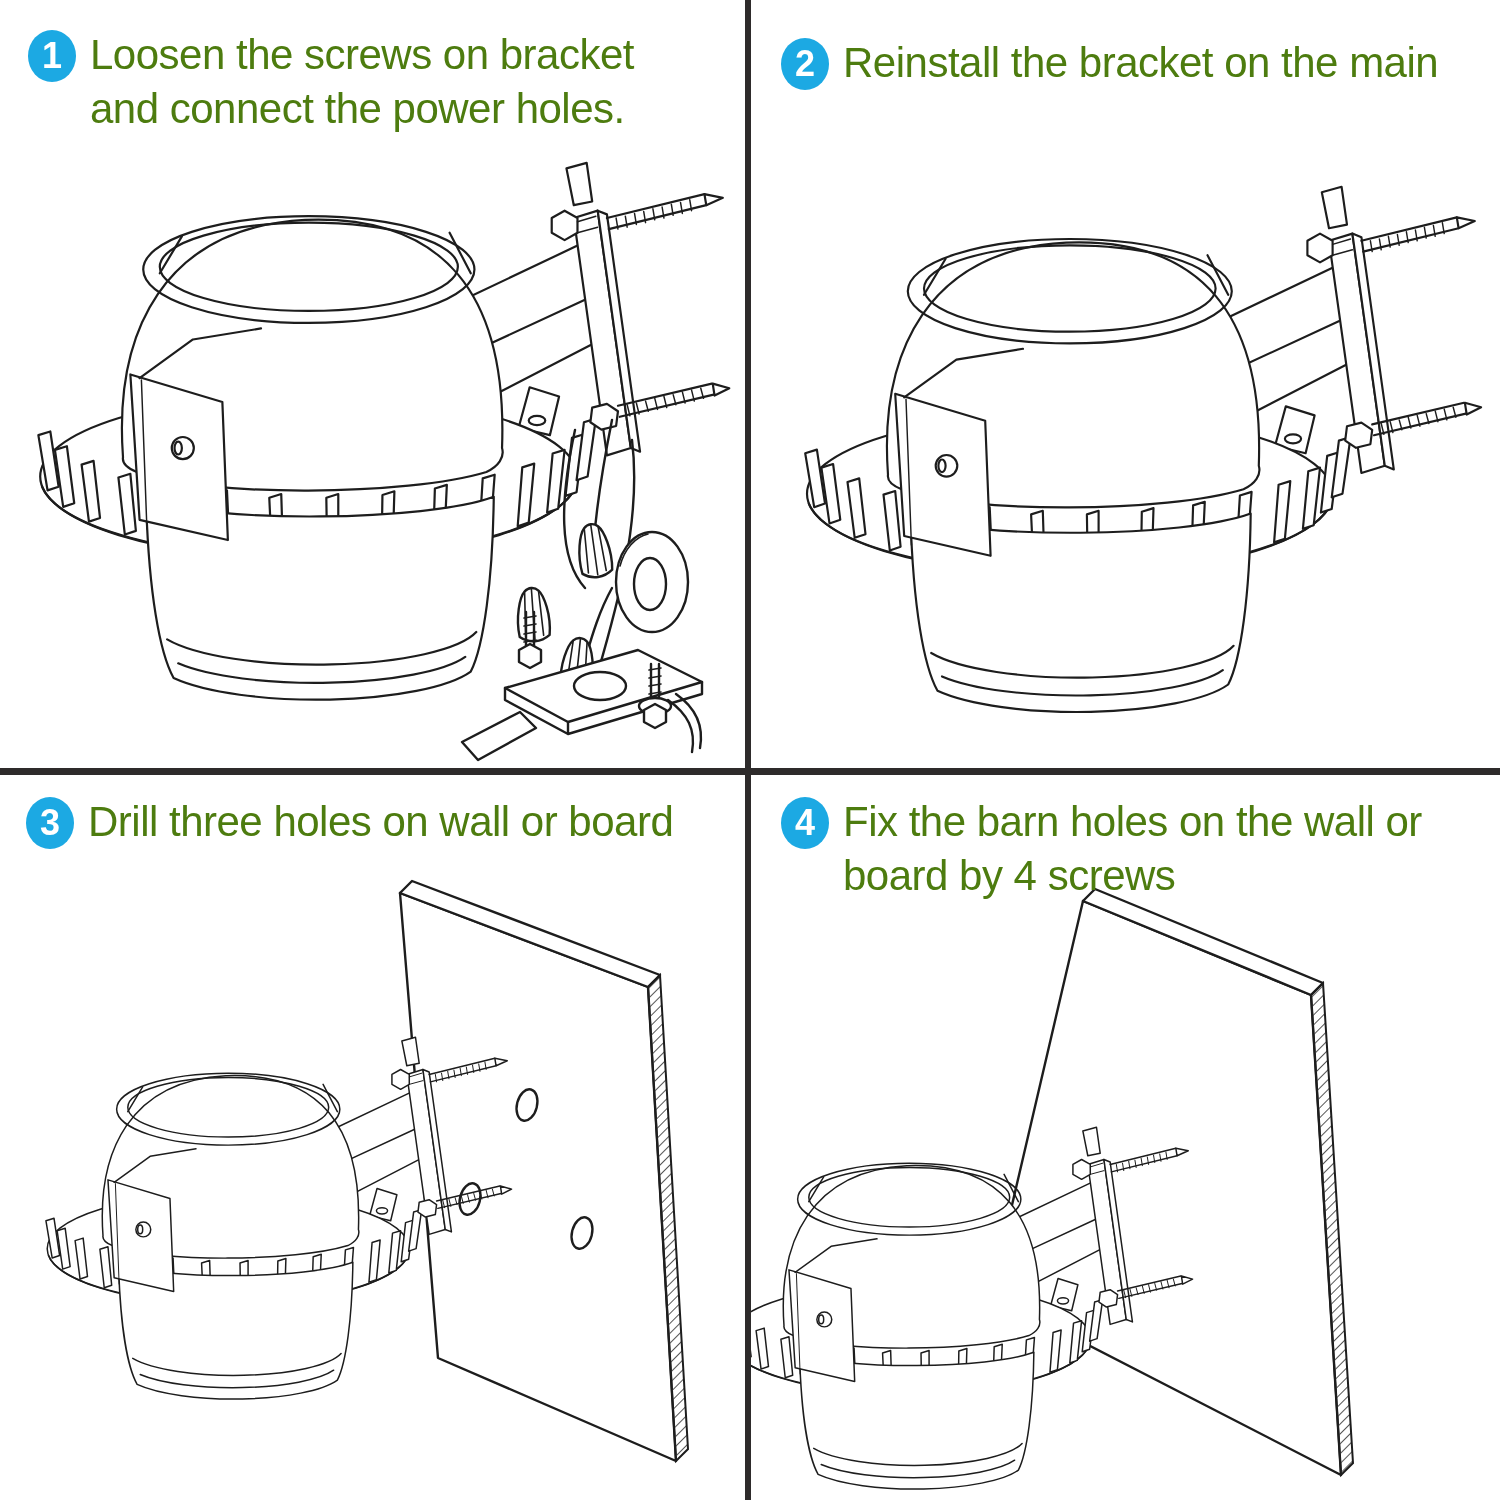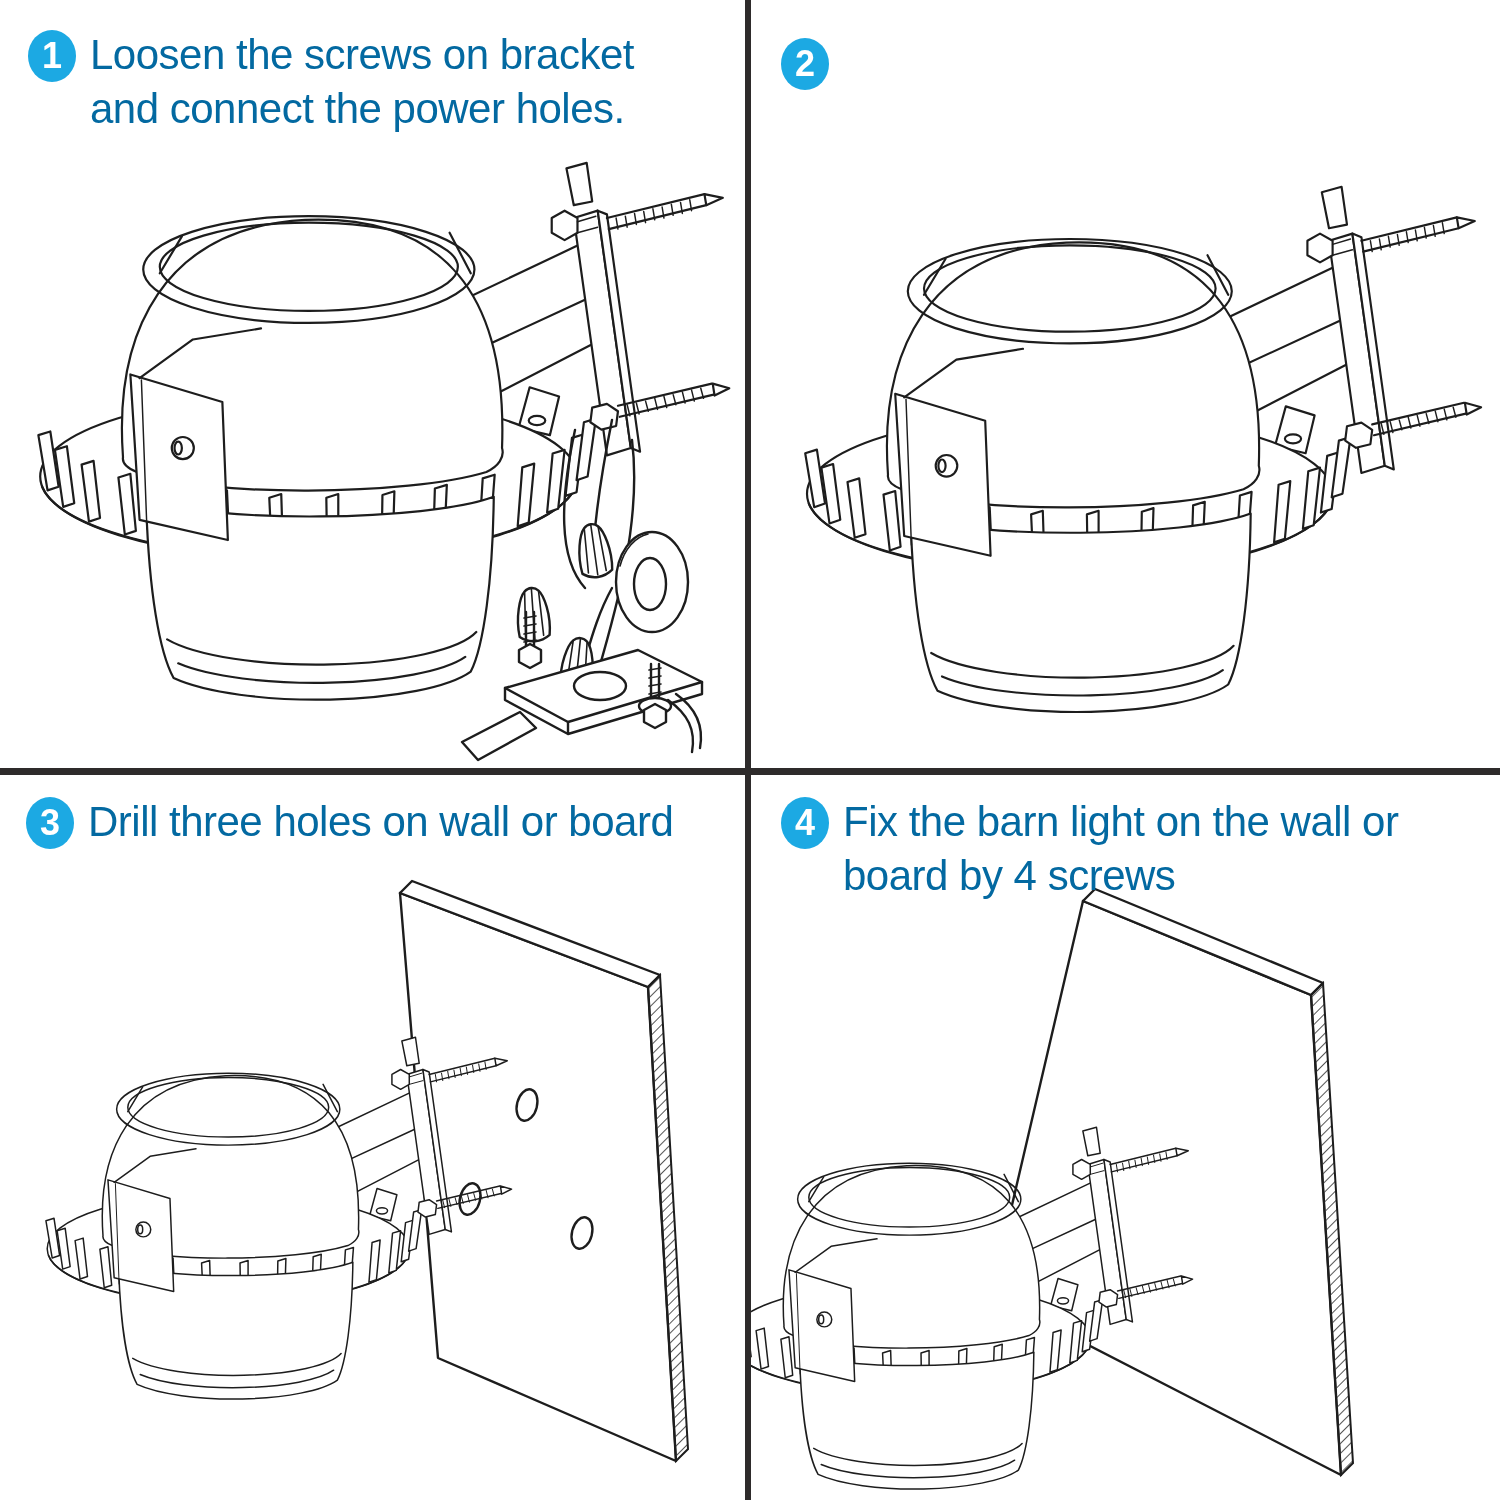--- a/index.html
+++ b/index.html
@@ -14,21 +14,21 @@
   #panel-3{left:0;top:775px;width:745px;height:725px;}
   #panel-4{left:751px;top:775px;width:749px;height:725px;}
   .hdr{position:absolute;display:flex;align-items:flex-start;gap:14px;z-index:2;}
   #panel-1 .hdr{left:28px;top:28px;}
   #panel-2 .hdr{left:30px;top:36px;}
   #panel-3 .hdr{left:26px;top:20px;}
   #panel-4 .hdr{left:30px;top:20px;}
   .badge{flex:none;width:48px;height:52px;border-radius:50%;background:#1ca9e3;color:#fff;
          display:flex;align-items:center;justify-content:center;
          font-size:36px;font-weight:bold;margin-top:2px;}
-  .txt{font-size:42px;line-height:54px;color:#0369a1;letter-spacing:-0.5px;}
+  .txt{font-size:42px;line-height:54px;color:#4d7c0f;letter-spacing:-0.5px;}
   .line{display:block;white-space:nowrap;}
   svg.illus{position:absolute;left:0;top:0;}
   .ln{fill:none;stroke:#1d1d1d;stroke-width:2.4;stroke-linecap:round;stroke-linejoin:round;}
   .wh{fill:#ffffff;stroke:#1d1d1d;stroke-width:2.4;stroke-linejoin:round;}
   .thin{fill:none;stroke:#1d1d1d;stroke-width:1.6;stroke-linecap:round;}
 </style>
 </head>
 <body>
 
 <div id="stage">
@@ -155,20 +155,21 @@
 
         <path class="ln" d="M668,700 C688,714 696,730 692,752 M676,694 C696,708 704,726 700,748"></path>
       </g>
     </svg>
   </div>
 
   <div class="panel" id="panel-2">
     <div class="hdr">
       <div class="badge">2</div>
       <div class="txt">
+        <span class="line">Reinstall the bracket on the main</span>
       </div>
     </div>
     <svg class="illus" width="749" height="768" viewBox="0 0 749 768">
       <g>
         <use href="#bl" transform="translate(2,140) scale(0.9)"></use>
       </g>
     </svg>
   </div>
 
   <div class="panel" id="panel-3">
@@ -191,21 +192,21 @@
       <g>
         <use href="#bl" transform="translate(10,230) scale(0.62)"></use>
       </g>
     </svg>
   </div>
 
   <div class="panel" id="panel-4">
     <div class="hdr">
       <div class="badge">4</div>
       <div class="txt">
-        <span class="line">Fix the barn light on the wall or</span>
+        <span class="line">Fix the barn holes on the wall or</span>
         <span class="line">board by 4 screws</span>
       </div>
     </div>
     <svg class="illus" width="749" height="725" viewBox="0 0 749 725">
       <g>
         <path class="wh" d="M332,126 L560,220 L590,700 L240,520 Z"></path>
         <path class="wh" d="M332,126 L344,114 L572,208 L560,220 Z"></path>
         <path d="M560,220 L572,208 L602,688 L590,700 Z" fill="url(#hatch)" stroke="#1d1d1d" stroke-width="2"></path>
       </g>
       <g>

